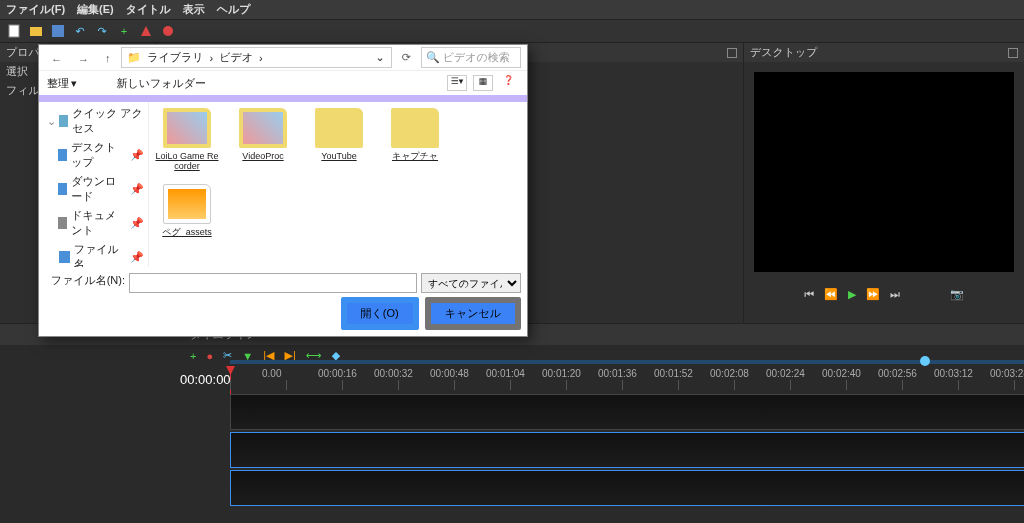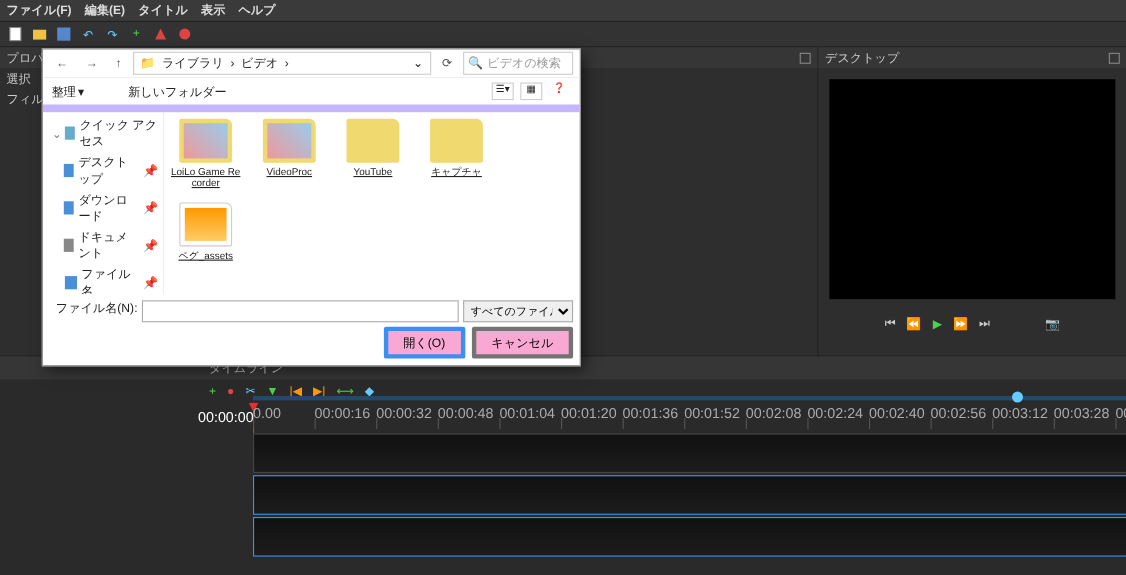--- a/index.html
+++ b/index.html
@@ -21,21 +21,21 @@
 .play-ctrl .cam { margin-left: 40px; color:#888; }
 .timeline-sec { border-top: 1px solid #222; }
 .tl-hdr { padding: 3px 10px 3px 190px; background: #363636; }
 .tl-tools { padding: 4px 10px 4px 190px; display: flex; gap: 10px; align-items: center; }
 .tl-body { display: flex; padding-left: 0; }
 .tl-left { width: 230px; }
 .timecode { padding: 6px 0 6px 180px; color: #fff; font-size: 13px; }
 .track-lbl { height: 36px; background: #1a1a1a; border: 1px solid #444; padding: 3px 6px; margin-left: 172px; width: 56px; font-size: 10px; margin-bottom:2px; }
 .tl-right { flex: 1; position: relative; background: #2a2a2a; }
 .ruler { display: flex; height: 28px; position: relative; }
-.tick { width: 56px; font-size: 13px; color: #aaa; padding-top:2px; position:relative; }
+.tick { width: 56px; font-size: 10px; color: #aaa; padding-top:2px; position:relative;padding-left:32px; }
 .tick::after{content:'';position:absolute;left:0;top:14px;height:10px;border-left:1px solid #555;width:56px;}
 .playhead { position: absolute; left: 0px; top: 0; bottom: 0; width: 1px; background: #d33; }
 .playhead::before { content:''; position:absolute; top:0; left:-4px; width:9px; height:9px; background:#d33; clip-path:polygon(0 0,100% 0,50% 100%);}
 .scrub { position: absolute; right: 140px; top: -4px; width: 10px; height: 10px; background: #6cf; border-radius: 50%; }
 .track-row { height: 36px; background: linear-gradient(#111, #1c1c1c); border: 1px solid #444; margin-bottom:2px; }
 .track-row.sel { border-color: #3a8ff0; }
 .scrub-bar { position:absolute; top:-6px; left:0; right:0; height:4px; background:#234a6e;}
 
 .dialog { position: absolute; left: 38px; top: 44px; width: 490px; background: #fff; color: #222; border: 1px solid #888; box-shadow: 4px 4px 12px rgba(0,0,0,.5); }
 .dlg-title { display: flex; align-items: center; padding: 6px 8px; gap: 6px; }
@@ -64,21 +64,21 @@
 .file-thumb.img::after{content:'';position:absolute;inset:4px;background:linear-gradient(45deg,#e99,#9ce);}
 .file-thumb.doc{background:#fff;border:1px solid #ccc;}
 .file-thumb.doc::after{content:'';position:absolute;inset:4px;background:linear-gradient(#f90,#fc6);}
 .file-name { font-size: 9px; word-break: break-all; line-height:1.1;}
 .dlg-foot { padding: 6px; display: flex; flex-direction: column; gap: 4px; align-items: flex-end; }
 .row { display: flex; width: 100%; align-items: flex-start; gap: 4px; }
 .row label { width: 80px; text-align: right; }
 .fn-input { flex: 1; border: 1px solid #aaa; height: 20px; }
 .filter { width: 100px; border: 1px solid #aaa; height: 20px; padding:2px; font-size:10px; background:#efefef;}
 .btn-row { display:flex; gap:6px; }
-.dlg-btn { padding: 3px 14px; border: 4px solid #737373; background: #f9a8d4; cursor: pointer; border-radius:2px;}
+.dlg-btn { padding: 3px 14px; border: 6px solid #737373; background: #3b82f6; cursor: pointer; border-radius:2px;}
 .dlg-btn.pri{border-color:#3a8ff0;}
 </style>
 </head>
 <body>
 
 <div class="menubar">
   <span>ファイル(F)</span>
   <span>編集(E)</span>
   <span>タイトル</span>
   <span>表示</span>

